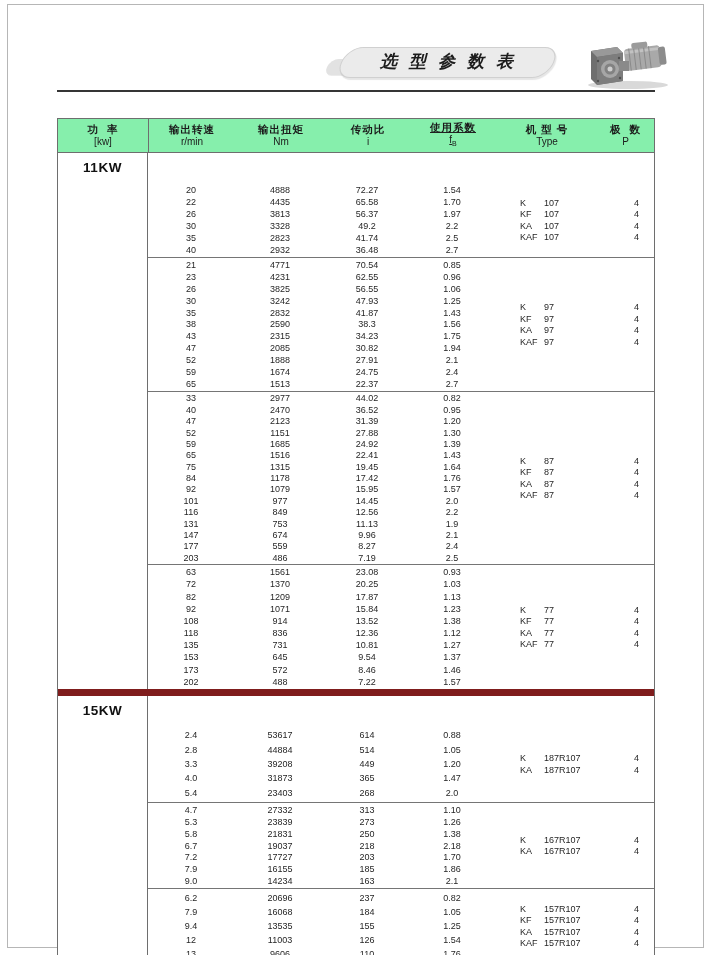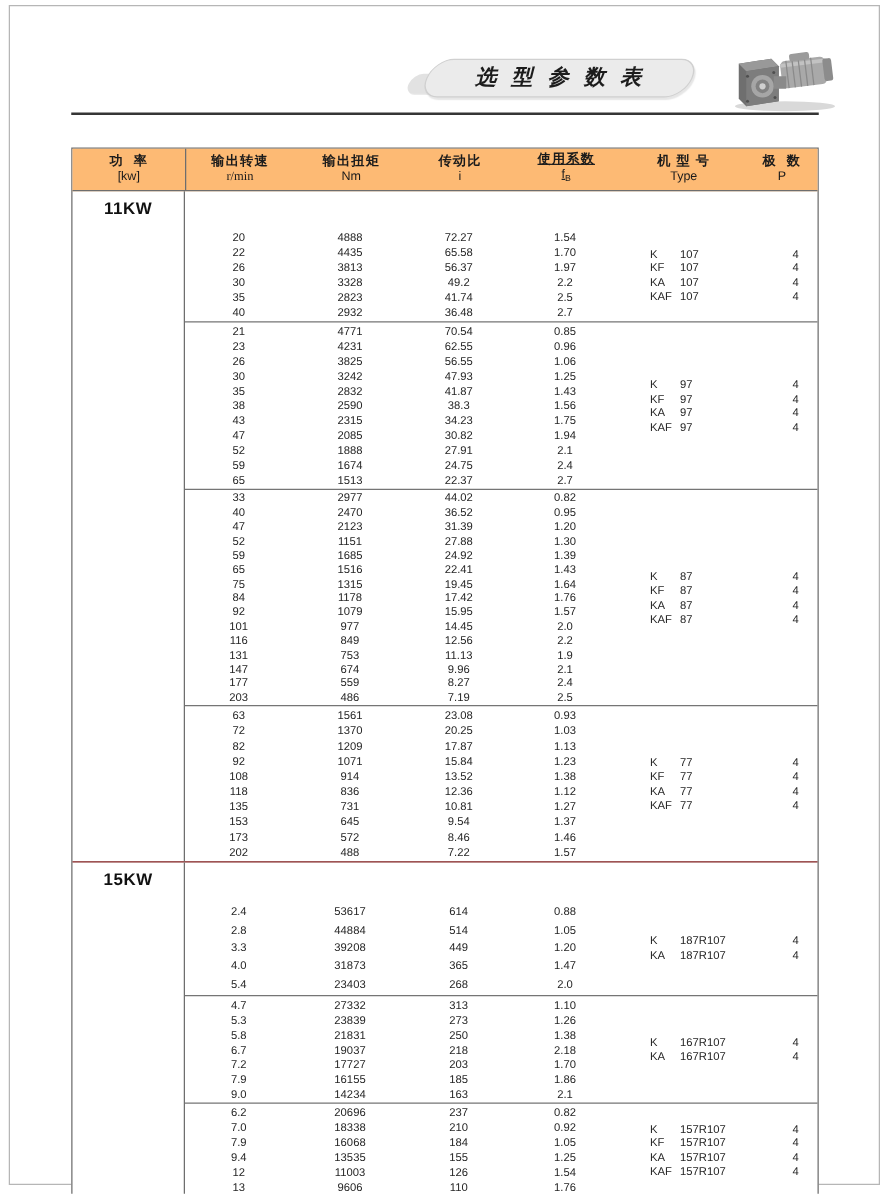--- a/index.html
+++ b/index.html
@@ -29,29 +29,29 @@
   }
   
   .top-rule{position:absolute;left:57px;top:90px;width:598px;height:2px;background:#353535;}
   
   .motor{position:absolute;left:583px;top:37px;width:90px;height:54px;}
   
   .param-table{
     position:absolute;left:57px;top:118px;width:598px;
     border:1px solid #6e6e6e;box-sizing:border-box;background:#fff;
   }
-  .thead{display:flex;background:#fdba74;border-bottom:1px solid #6e6e6e;height:33px;}
+  .thead{display:flex;background:#86efac;border-bottom:1px solid #6e6e6e;height:33px;}
   .th{display:flex;flex-direction:column;justify-content:center;align-items:center;box-sizing:border-box;}
   .th-power{width:91px;border-right:1px solid #6e6e6e;}
-  .th-speed{width:86px;font-family:Liberation Serif, serif;} .th-torque{width:92px;} .th-ratio{width:82px;}
+  .th-speed{width:86px;} .th-torque{width:92px;} .th-ratio{width:82px;}
   .th-fb{width:88px;text-decoration:underline;} .th-type{width:100px;} .th-poles{width:57px;}
   .th-zh{font-size:10.5px;font-weight:bold;letter-spacing:1px;line-height:13px;color:#1b1b1b;white-space:pre;}
   .th-unit{font-size:10px;line-height:12px;color:#1b1b1b;}
   .th-unit sub{font-size:7px;}
-  .section{display:flex;border-bottom:1px solid #7f1d1d;}
+  .section{display:flex;border-bottom:7px solid #7f1d1d;}
   .section:last-child{border-bottom:none;}
   .power-col{
     width:90px;border-right:1px solid #6e6e6e;box-sizing:border-box;
     text-align:center;padding-top:5px;
   }
   .power-label{font-weight:bold;font-size:13.5px;letter-spacing:0.5px;color:#111;}
   .blocks{flex:1;margin-top:30px;}
   .block{position:relative;border-bottom:1px solid #757575;box-sizing:border-box;}
   .block:last-child{border-bottom:none;}
   .rows{display:flex;flex-direction:column;justify-content:space-evenly;height:100%;}
@@ -652,26 +652,20 @@
           </div>
           <div class="block" style="height: 74px;">
             <div class="rows">
               <div class="row">
                 <span class="cell c0">6.2</span>
                 <span class="cell c1">20696</span>
                 <span class="cell c2">237</span>
                 <span class="cell c3">0.82</span>
               </div>
               <div class="row">
-                <span class="cell c0">7.0</span>
-                <span class="cell c1">18338</span>
-                <span class="cell c2">210</span>
-                <span class="cell c3">0.92</span>
-              </div>
-              <div class="row">
                 <span class="cell c0">7.9</span>
                 <span class="cell c1">16068</span>
                 <span class="cell c2">184</span>
                 <span class="cell c3">1.05</span>
               </div>
               <div class="row">
                 <span class="cell c0">9.4</span>
                 <span class="cell c1">13535</span>
                 <span class="cell c2">155</span>
                 <span class="cell c3">1.25</span>

